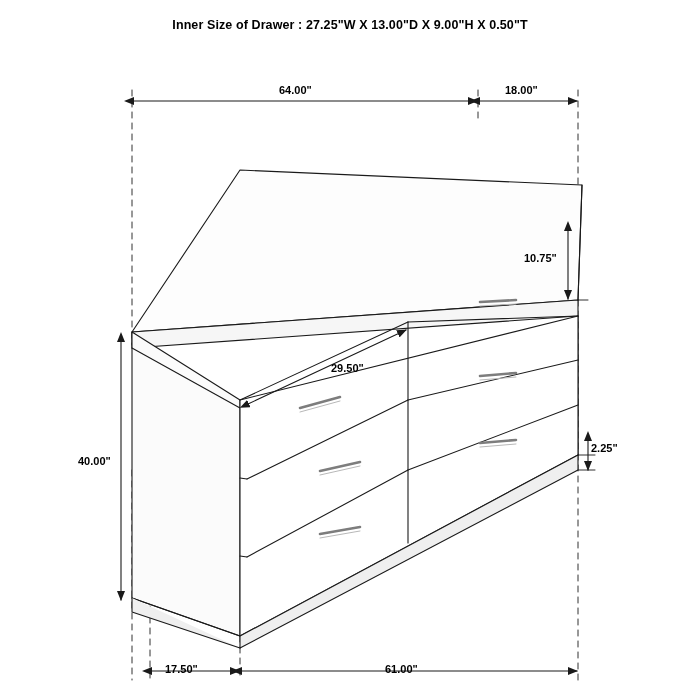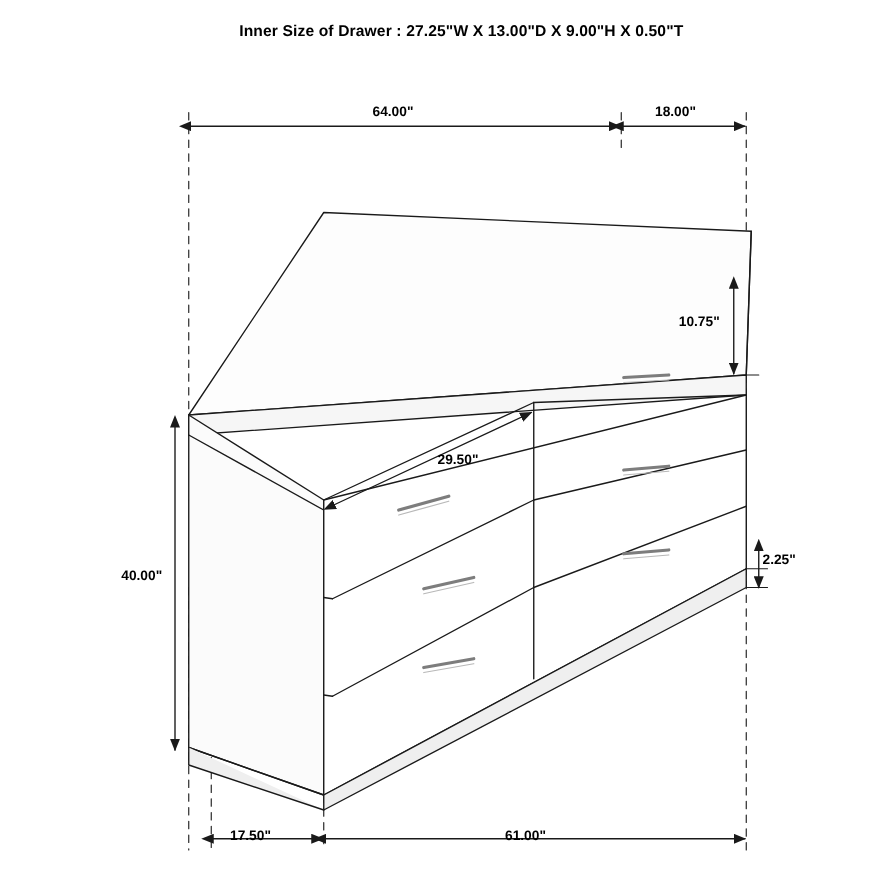--- a/index.html
+++ b/index.html
@@ -12,21 +12,20 @@
     height: 700px;
     font-family: "Liberation Sans", sans-serif;
     color: #1a1a1a;
     position: relative;
     overflow: hidden;
   }
   #stage {
     position: relative;
     width: 572px;
     height: 700px;
-    margin-left: 19px;
   }
   .title {
     position: absolute;
     top: 18px;
     left: 0;
     width: 700px;
     text-align: center;
     font-size: 12.5px;
     font-weight: bold;
     letter-spacing: 0.1px;

